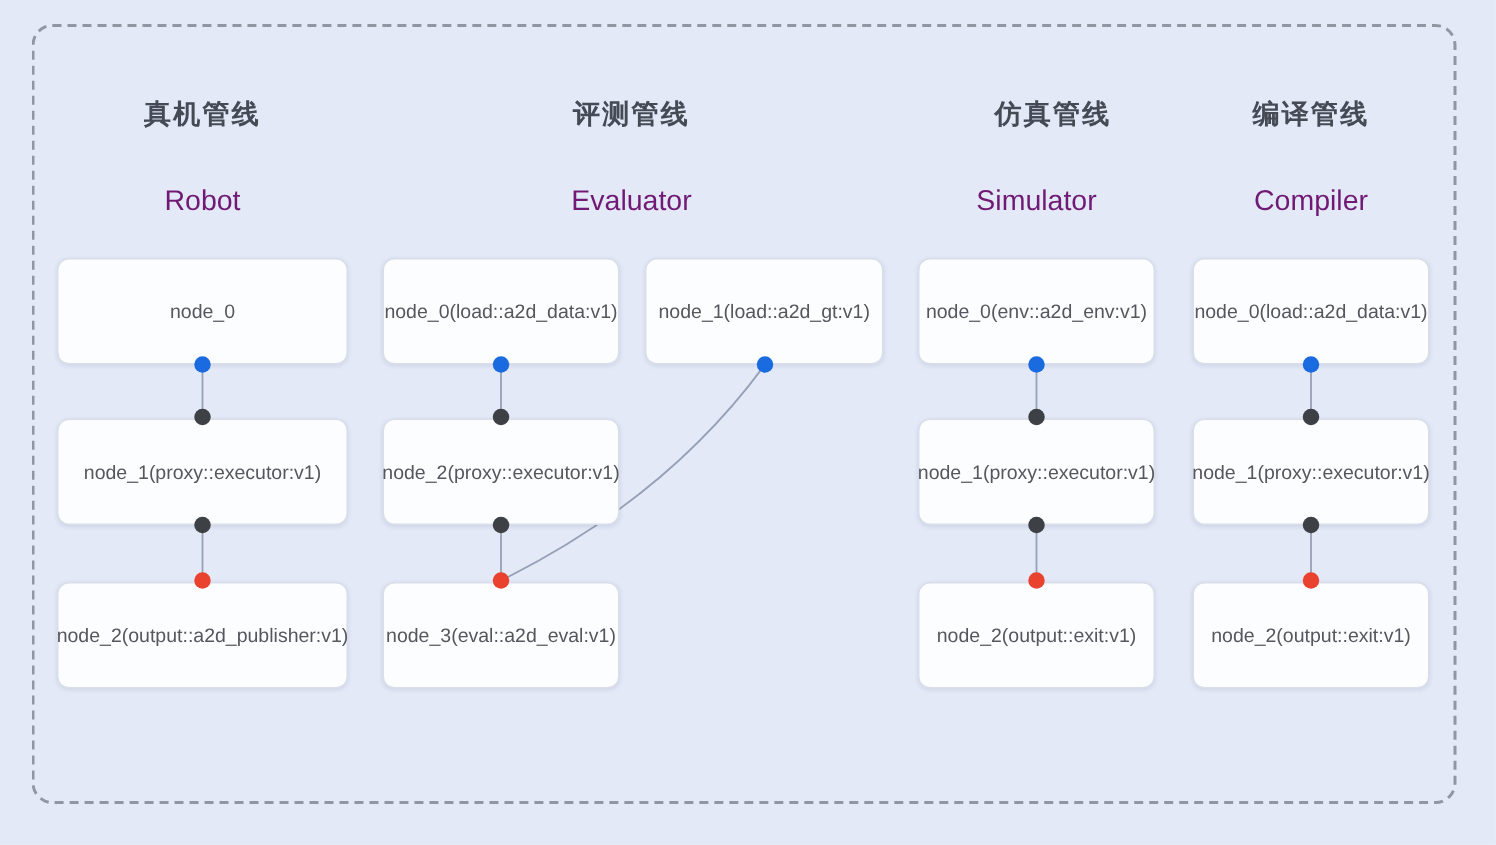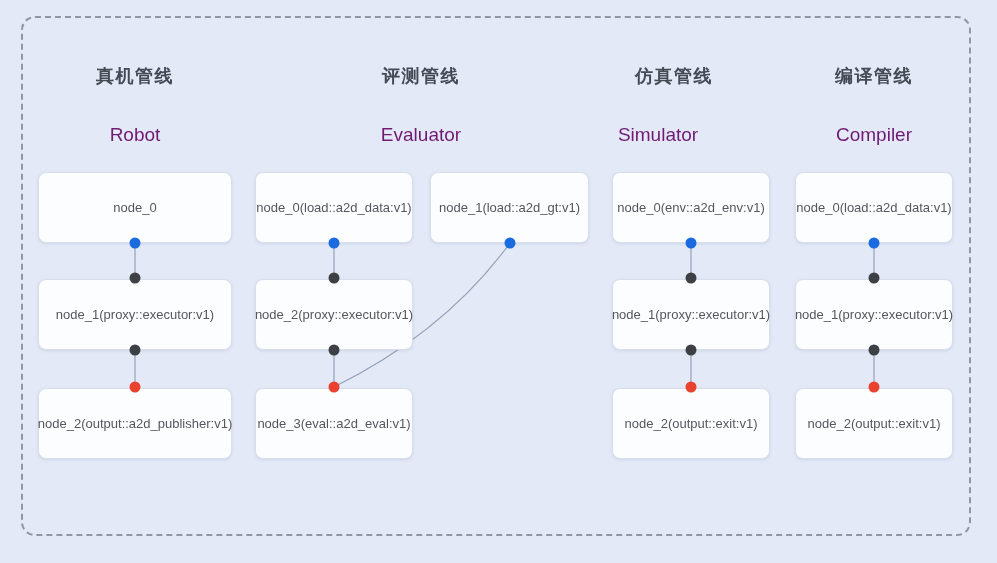--- a/index.html
+++ b/index.html
@@ -88,26 +88,26 @@
     <path d="M334,350 L334,387" stroke="#96a1b6"></path>
     <path d="M510,243 Q445,332 334,387" stroke="#96a1b6"></path>
     <path d="M691,243 L691,278" stroke="#96a1b6"></path>
     <path d="M691,350 L691,387" stroke="#96a1b6"></path>
     <path d="M874,243 L874,278" stroke="#96a1b6"></path>
     <path d="M874,350 L874,387" stroke="#96a1b6"></path>
   </svg>
 
   <div class="title-zh" style="left:135px">真机管线</div>
   <div class="title-zh" style="left:421px">评测管线</div>
-  <div class="title-zh" style="left:674px">仿真管线</div>
+  <div class="title-zh" style="left:702px">仿真管线</div>
   <div class="title-zh" style="left:874px">编译管线</div>
 
   <div class="title-en" style="left:135px">Robot</div>
   <div class="title-en" style="left:421px">Evaluator</div>
-  <div class="title-en" style="left:658px">Simulator</div>
+  <div class="title-en" style="left:691px">Simulator</div>
   <div class="title-en" style="left:874px">Compiler</div>
 
   <div class="node" style="left:38px;top:172px;width:194px">
     <div class="nname">node_0</div>
   </div>
   <div class="node" style="left:38px;top:279px;width:194px">
     <div class="nname">node_1</div>
     <div class="ntype">(proxy::executor:v1)</div>
   </div>
   <div class="node" style="left:38px;top:388px;width:194px">

